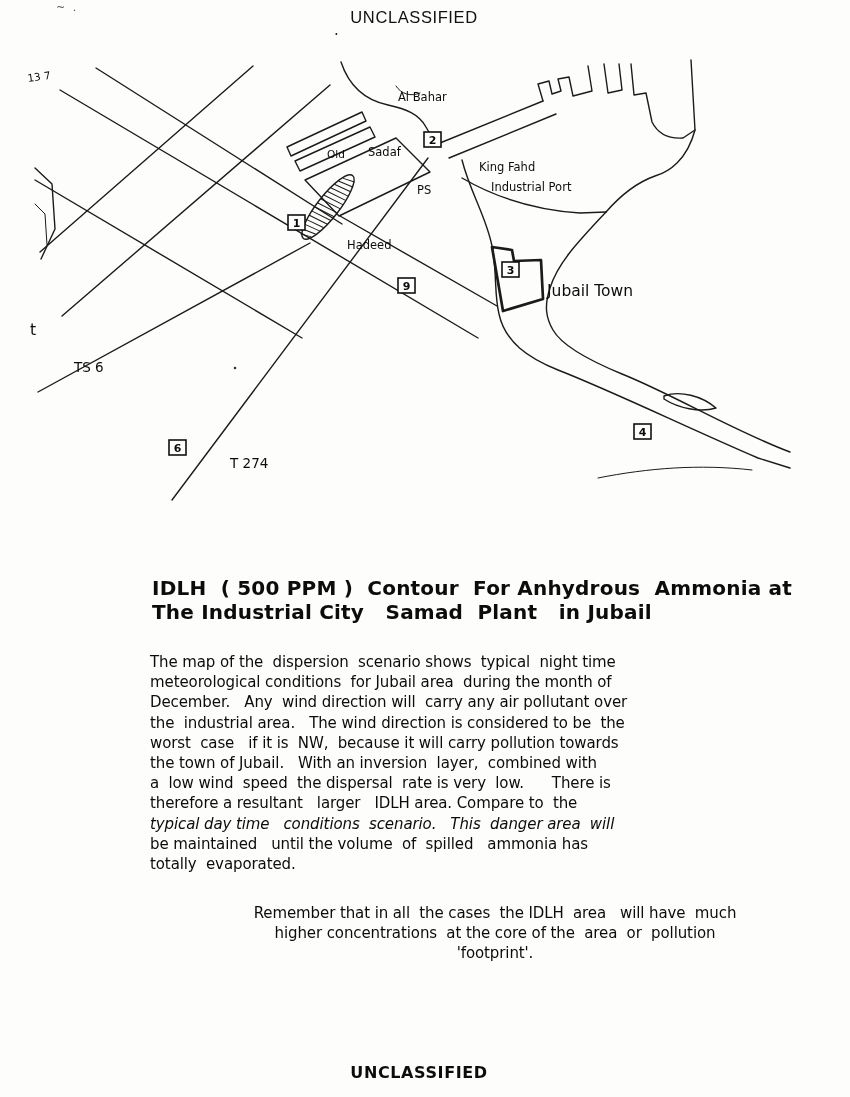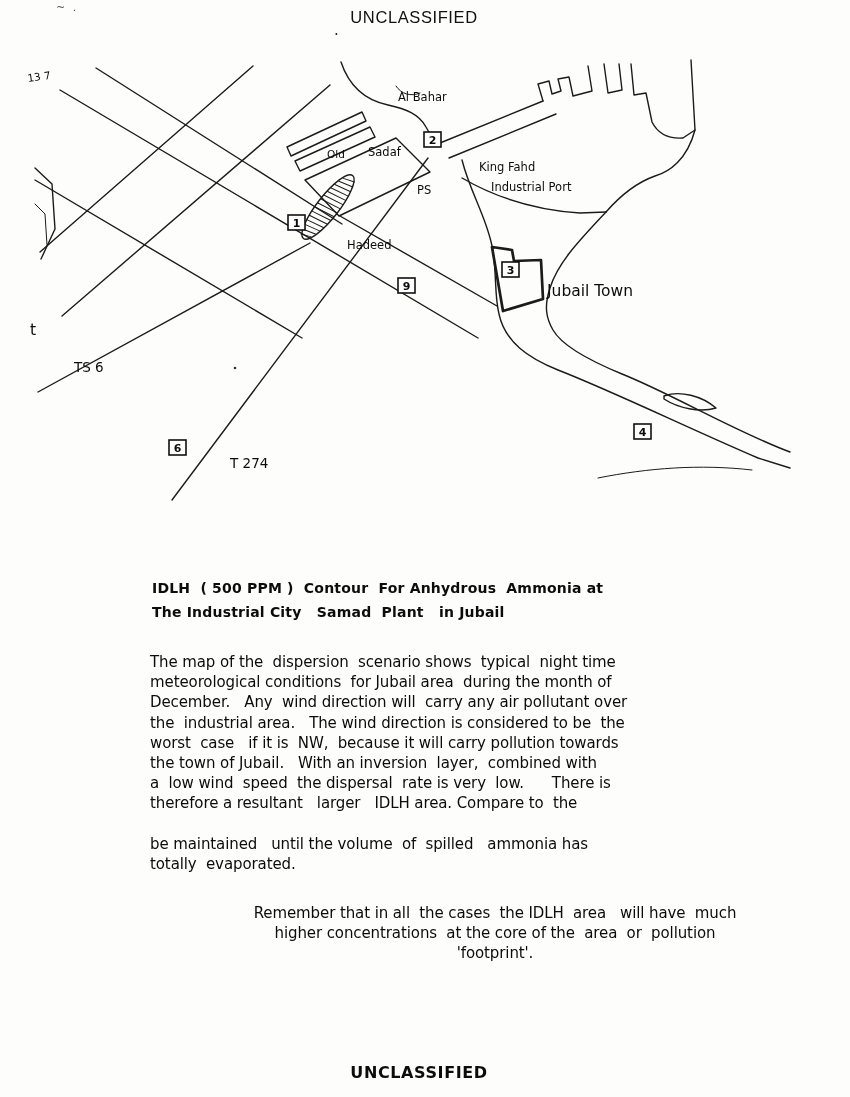--- a/index.html
+++ b/index.html
@@ -26,21 +26,21 @@
   .map .mbox { fill:#fff; stroke:#111; stroke-width:1.6; }
   .map text { font-family:"DejaVu Sans", sans-serif; fill:#0c0c0c; stroke:none; }
   .map .mnum { font-size:11px; font-weight:bold; text-anchor:middle; }
   .map .lbl { font-size:11.5px; }
   .map .lbl-sm { font-size:10.5px; }
   .map .lbl-md { font-size:13.5px; }
   .map .lbl-lg { font-size:15.5px; }
   .map .dot { fill:#333; stroke:none; }
   .figure-title {
     position:absolute; left:152px; top:576px; width:680px;
-    font-size:14px; font-weight:bold; line-height:24px;
+    font-size:20px; font-weight:bold; line-height:24px;
     letter-spacing:0.2px; white-space:pre-wrap;
   }
   .para {
     position:absolute; left:150px; width:690px;
     font-size:15px; font-weight:normal; line-height:20.2px;
     letter-spacing:-0.1px; white-space:pre-wrap;
   }
   .p1 { top:652px; }
   .p2 { top:903px;text-align:center; }
   .italic { font-style:italic; }
@@ -156,21 +156,21 @@
 The Industrial City   Samad  Plant   in Jubail</div>
 
   <div class="para p1"><span>The map of the  dispersion  scenario shows  typical  night time
 meteorological conditions  for Jubail area  during the month of
 December.   Any  wind direction will  carry any air pollutant over
 the  industrial area.   The wind direction is considered to be  the
 worst  case   if it is  NW,  because it will carry pollution towards
 the town of Jubail.   With an inversion  layer,  combined with
 a  low wind  speed  the dispersal  rate is very  low.      There is
 therefore a resultant   larger   IDLH area. Compare to  the
-</span><span>
+</span><span class="italic">typical day time   conditions  scenario.   This  danger area  will</span><span>
 be maintained   until the volume  of  spilled   ammonia has
 totally  evaporated.</span></div>
 
   <div class="para p2">Remember that in all  the cases  the IDLH  area   will have  much
 higher concentrations  at the core of the  area  or  pollution
 'footprint'.</div>
 
   <div class="footer">UNCLASSIFIED</div>
 
 </div>

